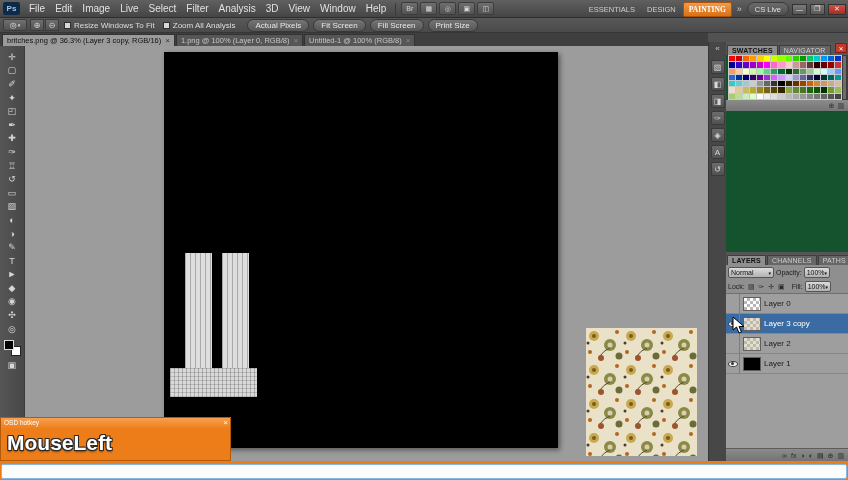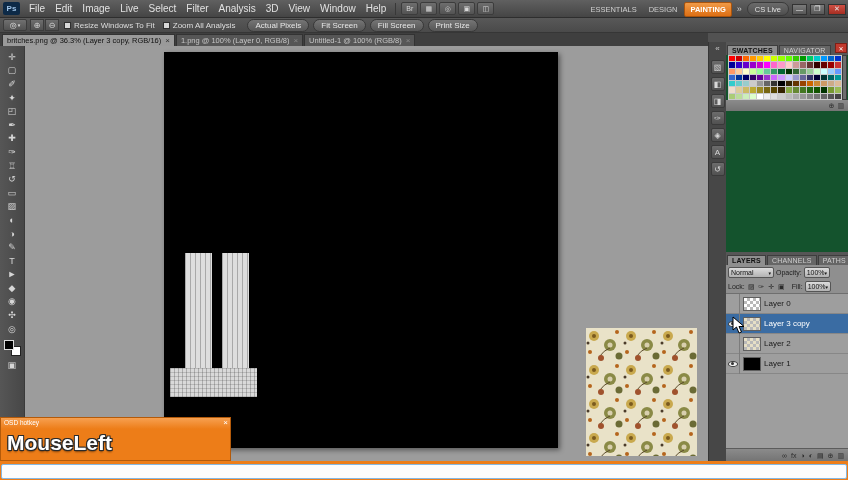--- a/index.html
+++ b/index.html
@@ -14,21 +14,21 @@
   #menu-items { display:flex; height:18px; }
   .menu-item { padding:0 5px; font-size:10px; color:#e2e2e2; line-height:18px; }
   .appbar-sep { width:1px; height:12px; background:#383838; margin:0 4px; }
   #appbar-icons { display:flex; align-items:center; }
   .appbar-icon { min-width:17px; height:13px; border:1px solid #3c3c3c; border-radius:2px;
     background:linear-gradient(#6e6e6e,#535353); color:#d8d8d8; font-size:7px;
     display:flex; align-items:center; justify-content:center; margin:0 1px; padding:0 2px; }
   #menubar-right { position:absolute; right:2px; top:0; height:18px; display:flex; align-items:center; gap:3px; }
   .workspace { font-size:7.5px; color:#cfcfcf; padding:2px 5px; }
   .workspace.active { background:linear-gradient(#f09a47,#dd6f14); color:#fff; border-radius:2px;
-    border:1px solid #a8540e; font-weight:bold; }
+    border:1px solid #a8540e; font-weight:bold;font-family:Liberation Serif, serif; }
   .overflow-chevrons { color:#cfcfcf; font-size:9px; padding:0 2px; }
   .cs-live { font-size:7.5px; color:#e0e0e0; border:1px solid #3a3a3a; border-radius:7px;
     background:linear-gradient(#6b6b6b,#4e4e4e); padding:1.5px 7px; }
   .winbtn { width:15px; height:11px; display:flex; align-items:center; justify-content:center;
     font-size:7px; color:#e6e6e6; background:linear-gradient(#7b7b7b,#585858); border:1px solid #333; }
   .winbtn.close { width:18px; background:linear-gradient(#d05045,#a52e22); }
 
   
   #optionsbar { position:absolute; top:18px; left:0; right:0; height:15px;
     background:linear-gradient(#585858,#4a4a4a); border-bottom:1px solid #363636;

